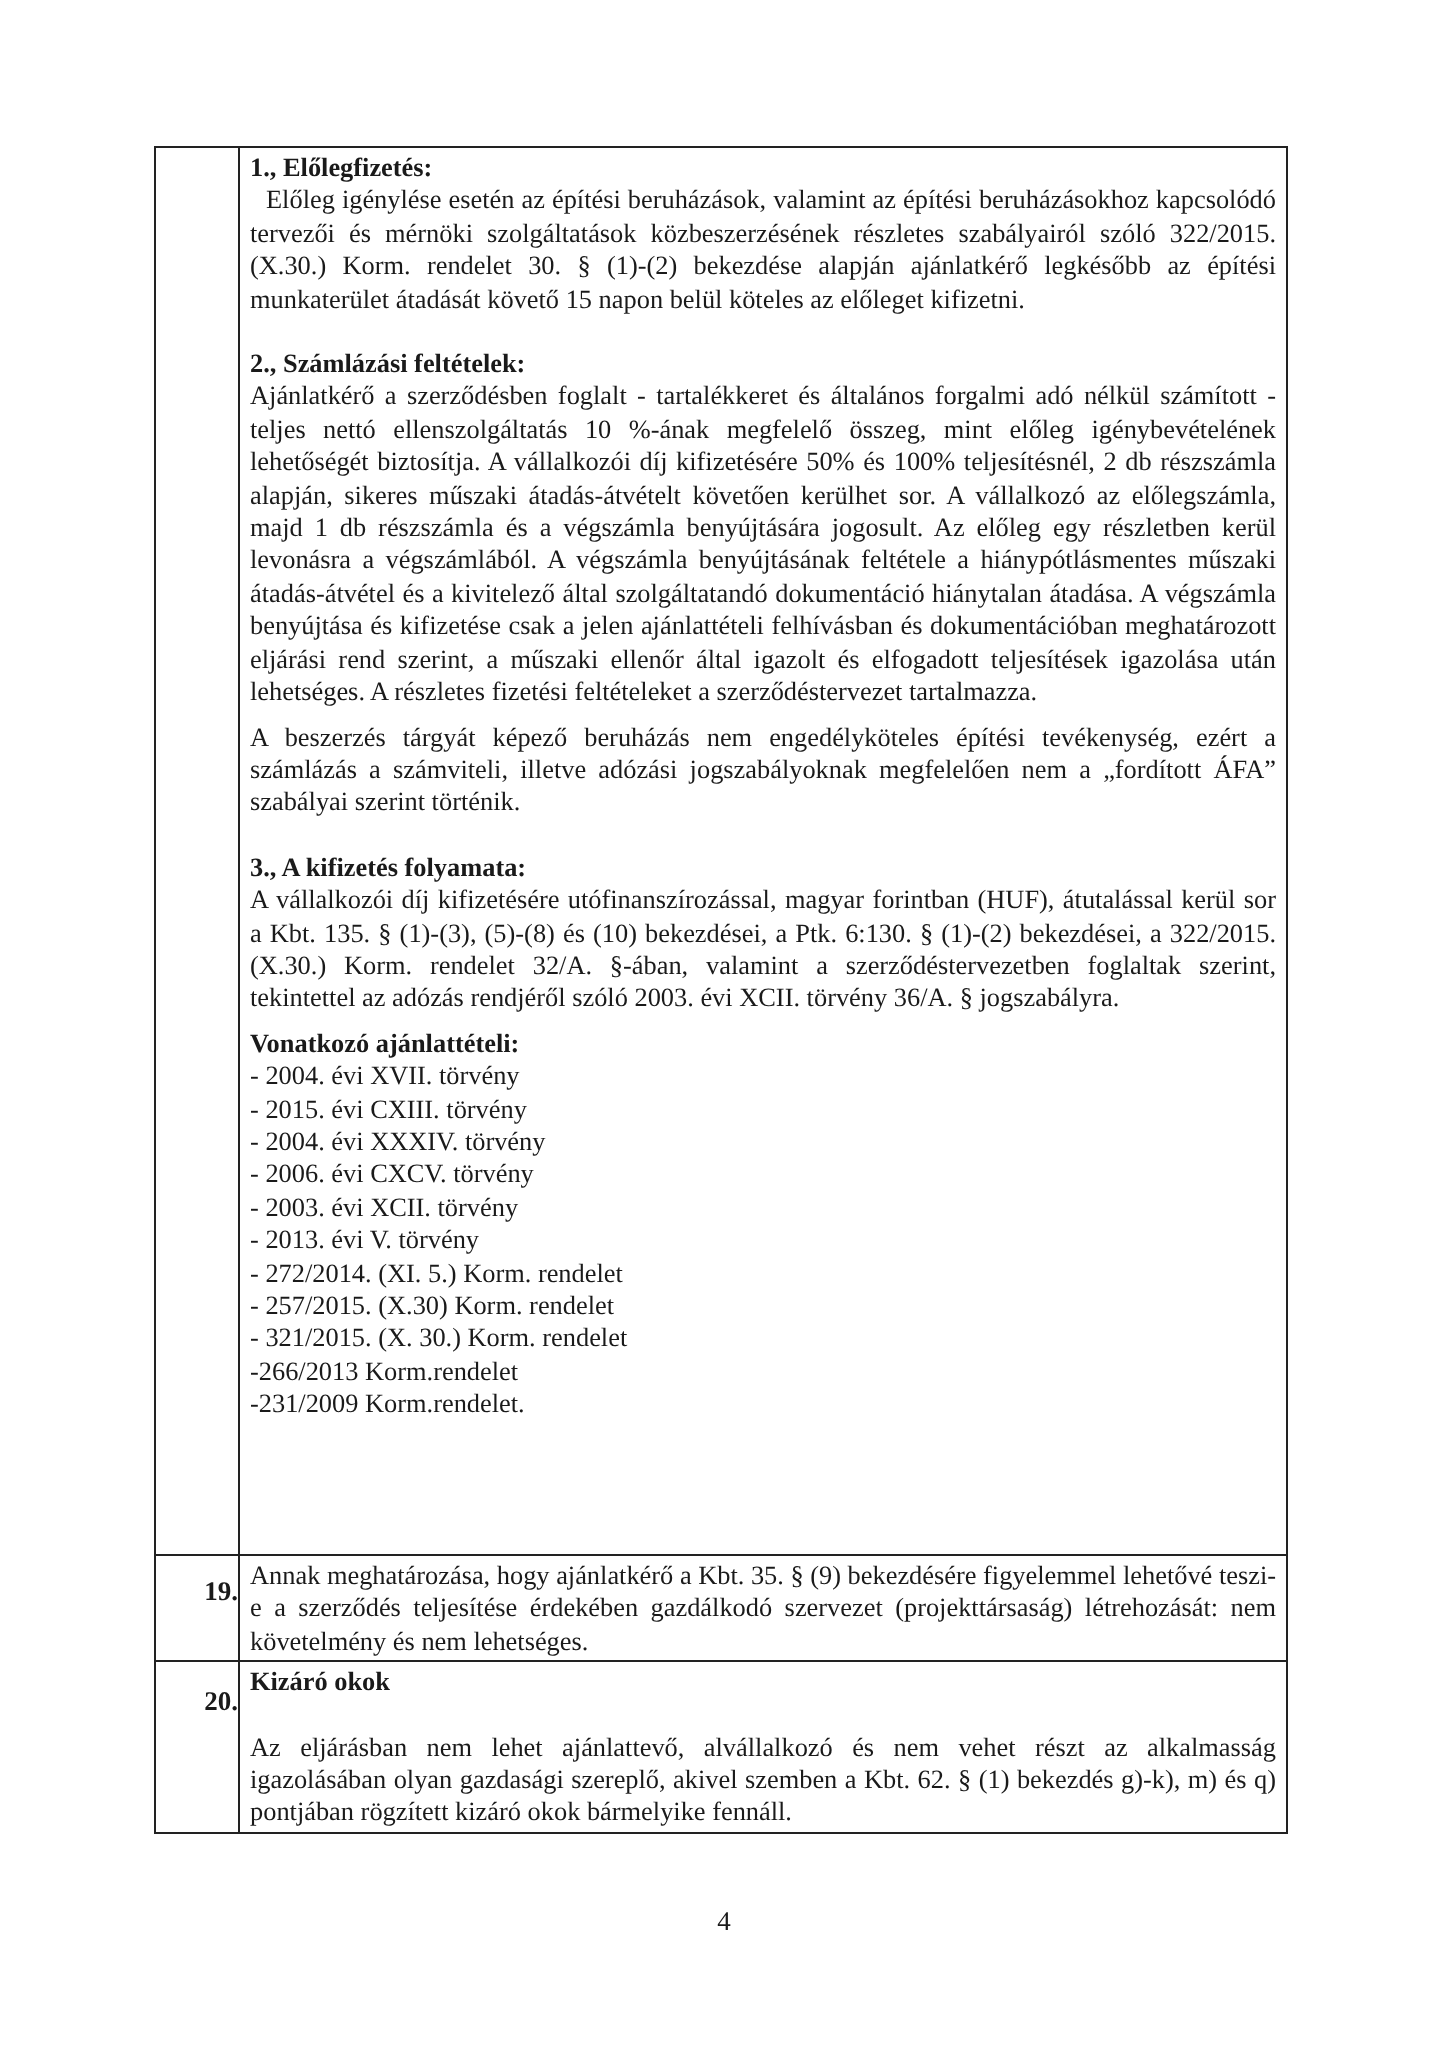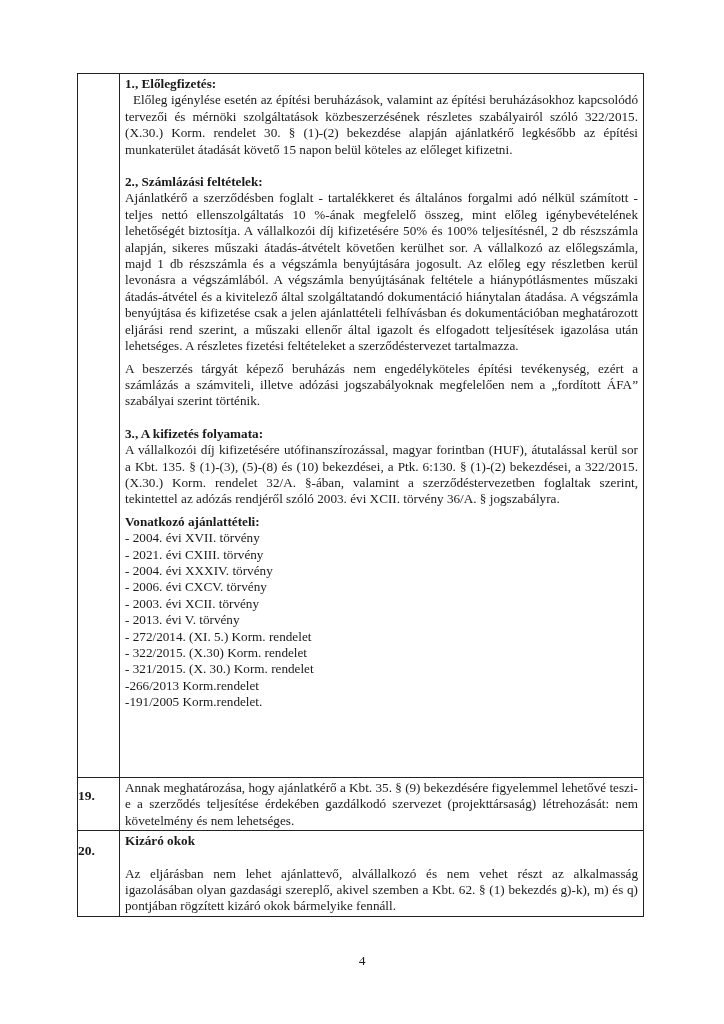--- a/index.html
+++ b/index.html
@@ -22,21 +22,21 @@
   }
   .page-table td {
     border: 1.2px solid #222;
     vertical-align: top;
     padding: 0;
   }
   .num-cell { width: 41px; }
   .num-cell .num {
     font-weight: bold;
     font-size: 13.5px;
-    text-align: left;
+    text-align: right;
     display: block;
   }
   .content-cell { padding: 2px 5px 1px 5px !important; }
   .section-head { font-weight: bold; display: block; }
   .para { text-align: justify; display: block; margin: 0; }
   .indent { text-indent: 8px; }
   .gap-lg { height: 16px; }
   .gap-sm { height: 6px; }
   .law-list { margin: 0; padding: 0; list-style: none; }
   .law-list li { display: block; }
@@ -67,30 +67,30 @@
       <span class="para">Ajánlatkérő a szerződésben foglalt - tartalékkeret és általános forgalmi adó nélkül számított - teljes nettó ellenszolgáltatás 10 %-ának megfelelő összeg, mint előleg igénybevételének lehetőségét biztosítja. A vállalkozói díj kifizetésére 50% és 100% teljesítésnél, 2 db részszámla alapján, sikeres műszaki átadás-átvételt követően kerülhet sor. A vállalkozó az előlegszámla, majd 1 db részszámla és a végszámla benyújtására jogosult. Az előleg egy részletben kerül levonásra a végszámlából. A végszámla benyújtásának feltétele a hiánypótlásmentes műszaki átadás-átvétel és a kivitelező által szolgáltatandó dokumentáció hiánytalan átadása. A végszámla benyújtása és kifizetése csak a jelen ajánlattételi felhívásban és dokumentációban meghatározott eljárási rend szerint, a műszaki ellenőr által igazolt és elfogadott teljesítések igazolása után lehetséges. A részletes fizetési feltételeket a szerződéstervezet tartalmazza.</span>
       <div class="gap-sm"></div>
       <span class="para">A beszerzés tárgyát képező beruházás nem engedélyköteles építési tevékenység, ezért a számlázás a számviteli, illetve adózási jogszabályoknak megfelelően nem a „fordított ÁFA” szabályai szerint történik.</span>
       <div class="gap-lg"></div>
       <span class="section-head">3., A kifizetés folyamata:</span>
       <span class="para">A vállalkozói díj kifizetésére utófinanszírozással, magyar forintban (HUF), átutalással kerül sor a Kbt. 135. § (1)-(3), (5)-(8) és (10) bekezdései, a Ptk. 6:130. § (1)-(2) bekezdései, a 322/2015. (X.30.) Korm. rendelet 32/A. §-ában, valamint a szerződéstervezetben foglaltak szerint, tekintettel az adózás rendjéről szóló 2003. évi XCII. törvény 36/A. § jogszabályra.</span>
       <div class="gap-sm"></div>
       <span class="section-head">Vonatkozó ajánlattételi:</span>
       <ul class="law-list">
         <li>- 2004. évi XVII. törvény</li>
-        <li>- 2021. évi CXIII. törvény</li>
+        <li>- 2015. évi CXIII. törvény</li>
         <li>- 2004. évi XXXIV. törvény</li>
         <li>- 2006. évi CXCV. törvény</li>
         <li>- 2003. évi XCII. törvény</li>
         <li>- 2013. évi V. törvény</li>
         <li>- 272/2014. (XI. 5.) Korm. rendelet</li>
-        <li>- 322/2015. (X.30) Korm. rendelet</li>
+        <li>- 257/2015. (X.30) Korm. rendelet</li>
         <li>- 321/2015. (X. 30.) Korm. rendelet</li>
         <li>-266/2013 Korm.rendelet</li>
-        <li>-191/2005 Korm.rendelet.</li>
+        <li>-231/2009 Korm.rendelet.</li>
       </ul>
     </td>
   </tr>
   <tr class="row-19">
     <td class="num-cell">
       <span class="num">19.</span>
     </td>
     <td class="content-cell">
       <span class="para">Annak meghatározása, hogy ajánlatkérő a Kbt. 35. § (9) bekezdésére figyelemmel lehetővé teszi-e a szerződés teljesítése érdekében gazdálkodó szervezet (projekttársaság) létrehozását: nem követelmény és nem lehetséges.</span>
     </td>

